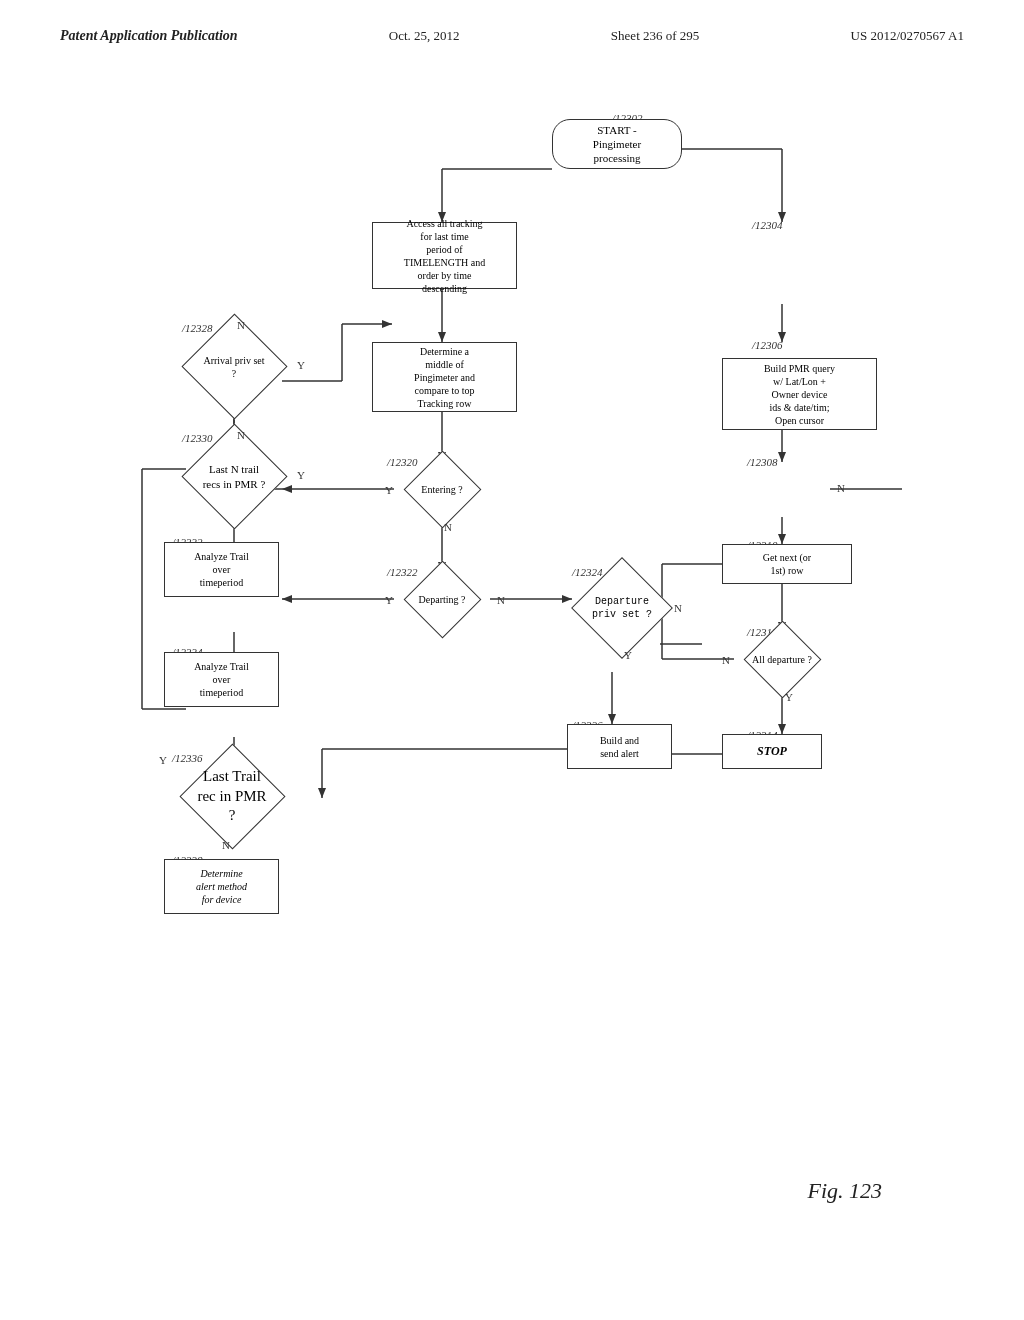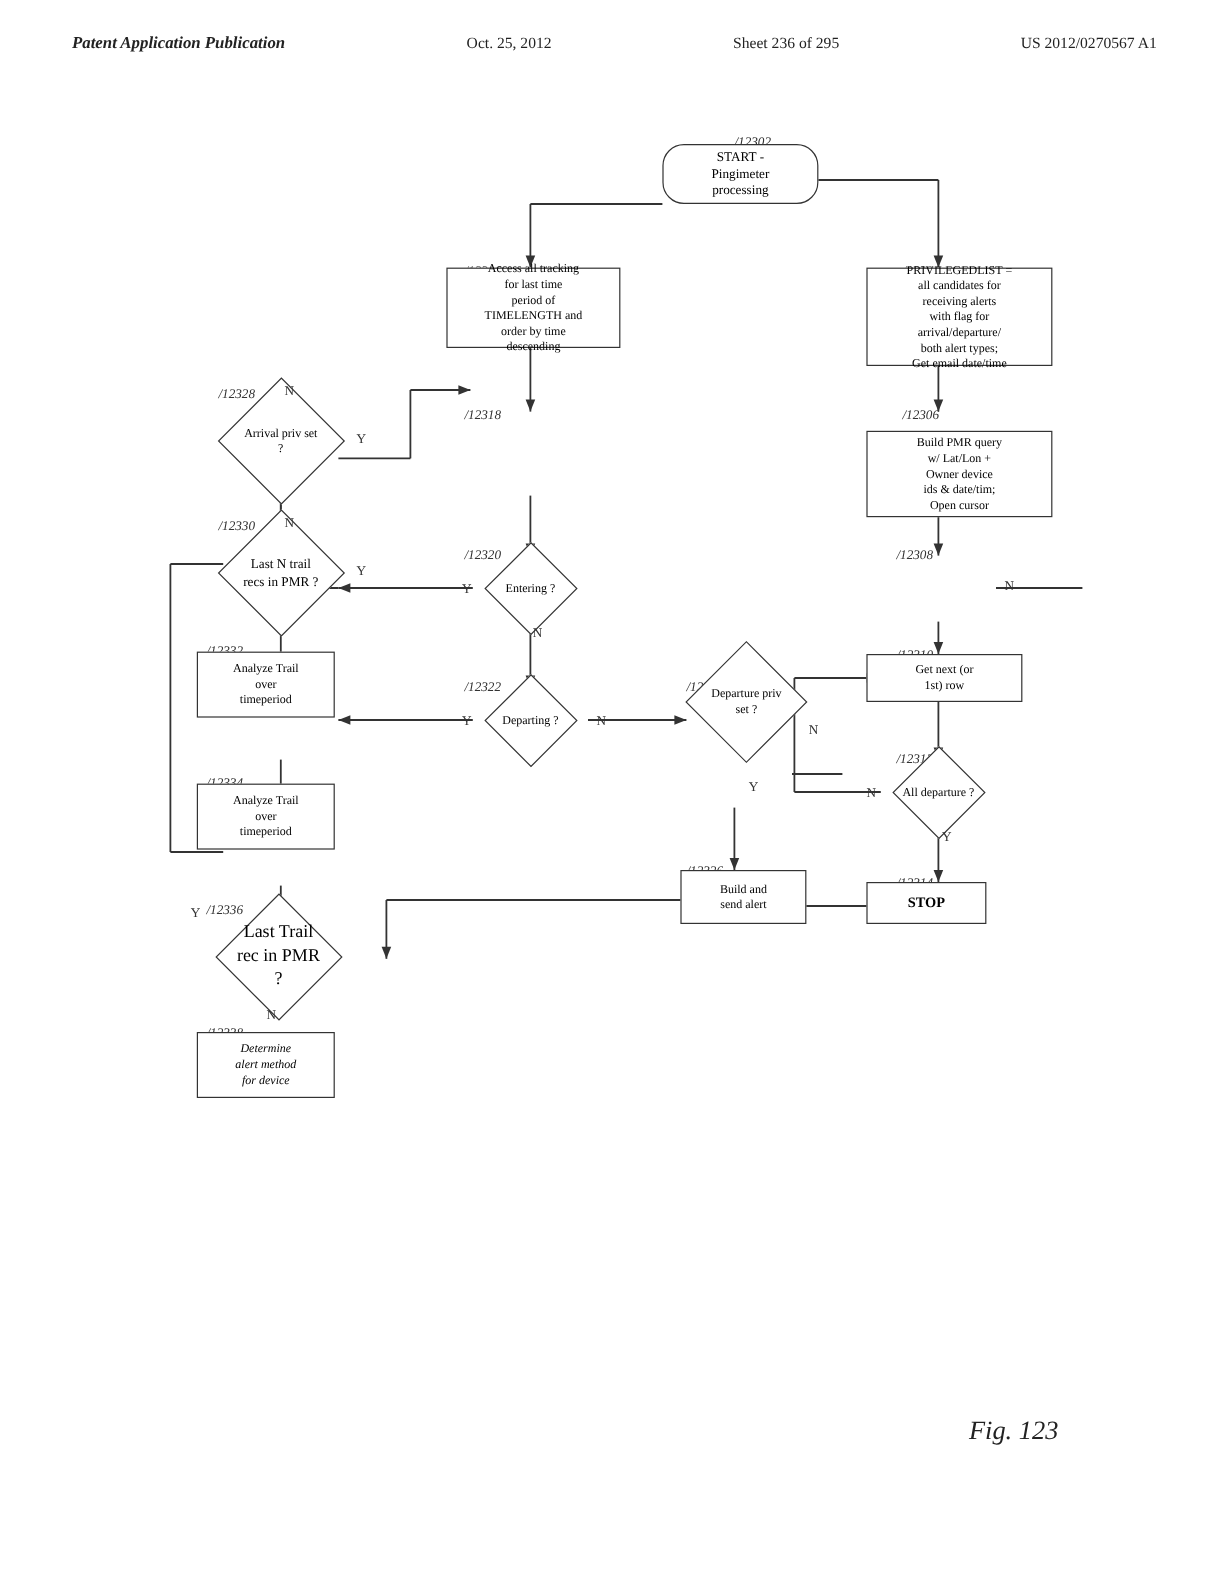--- a/index.html
+++ b/index.html
@@ -215,29 +215,20 @@
   </svg>
 
   <span class="ref-label" style="left:530px;top:38px">/12302</span>
   <div class="box rounded" style="left:470px;top:45px;width:130px;height:50px;">
     <span style="white-space:pre-line">START -
 Pingimeter
 processing</span>
   </div>
 
   <span class="ref-label" style="left:670px;top:145px">/12304</span>
-  <div class="box" style="left:640px;top:148px;width:155px;height:82px;">
-    <span style="font-size:10px;line-height:1.3;white-space:pre-line">PRIVILEGEDLIST =
-all candidates for
-receiving alerts
-with flag for
-arrival/departure/
-both alert types;
-Get email date/time</span>
-  </div>
 
   <span class="ref-label" style="left:670px;top:265px">/12306</span>
   <div class="box" style="left:640px;top:268px;width:155px;height:72px;margin-top:16px;">
     <span style="font-size:10px;line-height:1.3;white-space:pre-line">Build PMR query
 w/ Lat/Lon +
 Owner device
 ids &amp; date/tim;
 Open cursor</span>
   </div>
 
@@ -254,54 +245,61 @@
   <span class="ref-label" style="left:665px;top:552px">/12312</span>
   <div class="diamond-wrap" style="left:648px;top:558px;width:104px;height:55px;">
     <div class="diamond" style="width:55px;height:55px;"></div>
     <span class="diamond-label" style="font-size:10px;width:60px">All
 departure ?</span>
   </div>
   <span class="yn-label" style="left:703px;top:617px">Y</span>
   <span class="yn-label" style="left:640px;top:580px">N</span>
 
   <span class="ref-label" style="left:665px;top:655px">/12314</span>
-  <div class="box" style="left:640px;top:660px;width:100px;height:35px;">
+  <div class="box" style="left:640px;top:660px;width:100px;height:35px;font-style:italic;">
     <span style="font-size:12px;font-weight:bold">STOP</span>
   </div>
 
   <span class="ref-label" style="left:305px;top:145px">/12316</span>
   <div class="box" style="left:290px;top:148px;width:145px;height:67px;">
     <span style="font-size:10px;line-height:1.3;white-space:pre-line">Access all tracking
 for last time
 period of
 TIMELENGTH and
 order by time
 descending</span>
   </div>
 
   <span class="ref-label" style="left:305px;top:265px">/12318</span>
+  <div class="box" style="left:290px;top:268px;width:145px;height:70px;">
+    <span style="font-size:10px;line-height:1.3;white-space:pre-line">Determine a
+middle of
+Pingimeter and
+compare to top
+Tracking row</span>
+  </div>
 
   <span class="ref-label" style="left:305px;top:382px">/12320</span>
   <div class="diamond-wrap" style="left:310px;top:388px;width:100px;height:55px;">
     <div class="diamond" style="width:55px;height:55px;"></div>
     <span class="diamond-label" style="font-size:10px;width:55px">Entering ?</span>
   </div>
   <span class="yn-label" style="left:362px;top:447px">N</span>
   <span class="yn-label" style="left:303px;top:410px">Y</span>
 
   <span class="ref-label" style="left:305px;top:492px">/12322</span>
   <div class="diamond-wrap" style="left:310px;top:498px;width:100px;height:55px;">
     <div class="diamond" style="width:55px;height:55px;"></div>
     <span class="diamond-label" style="font-size:10px;width:55px">Departing ?</span>
   </div>
   <span class="yn-label" style="left:303px;top:520px">Y</span>
   <span class="yn-label" style="left:415px;top:520px">N</span>
 
   <span class="ref-label" style="left:490px;top:492px">/12324</span>
-  <div class="diamond-wrap" style="left:490px;top:474px;width:100px;height:72px;">
+  <div class="diamond-wrap" style="left:490px;top:498px;width:100px;height:72px;font-family:Liberation Mono, monospace;">
     <div class="diamond" style="width:72px;height:72px;"></div>
     <span class="diamond-label" style="font-size:10px;width:68px">Departure
 priv set ?</span>
   </div>
   <span class="yn-label" style="left:542px;top:575px">Y</span>
   <span class="yn-label" style="left:592px;top:528px">N</span>
 
   <span class="ref-label" style="left:490px;top:645px">/12326</span>
   <div class="box" style="left:485px;top:650px;width:105px;height:45px;">
     <span style="font-size:10px;line-height:1.3;white-space:pre-line">Build and

